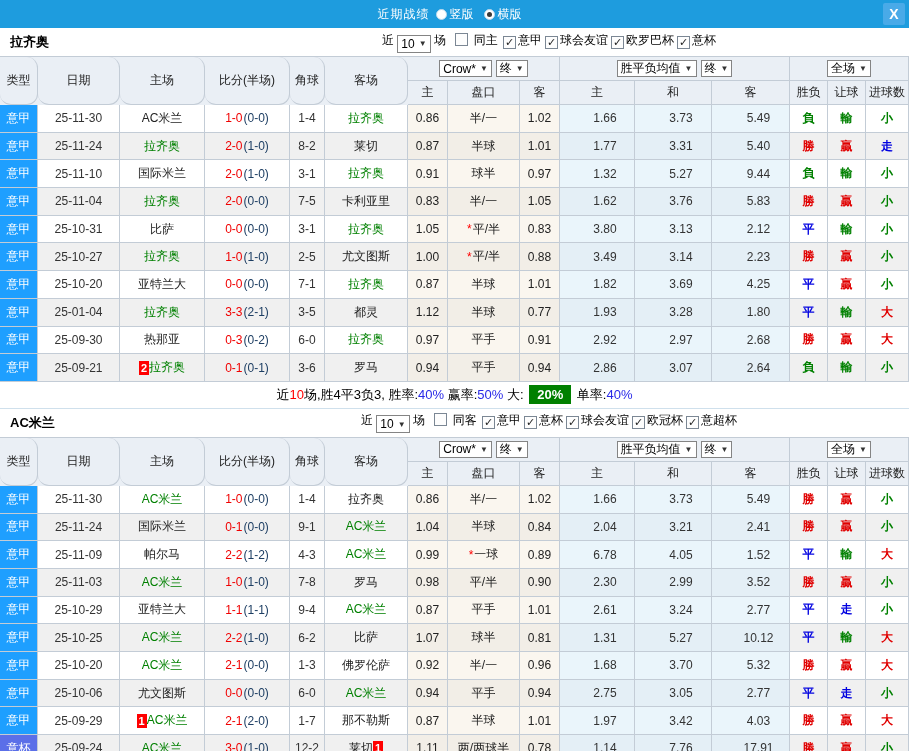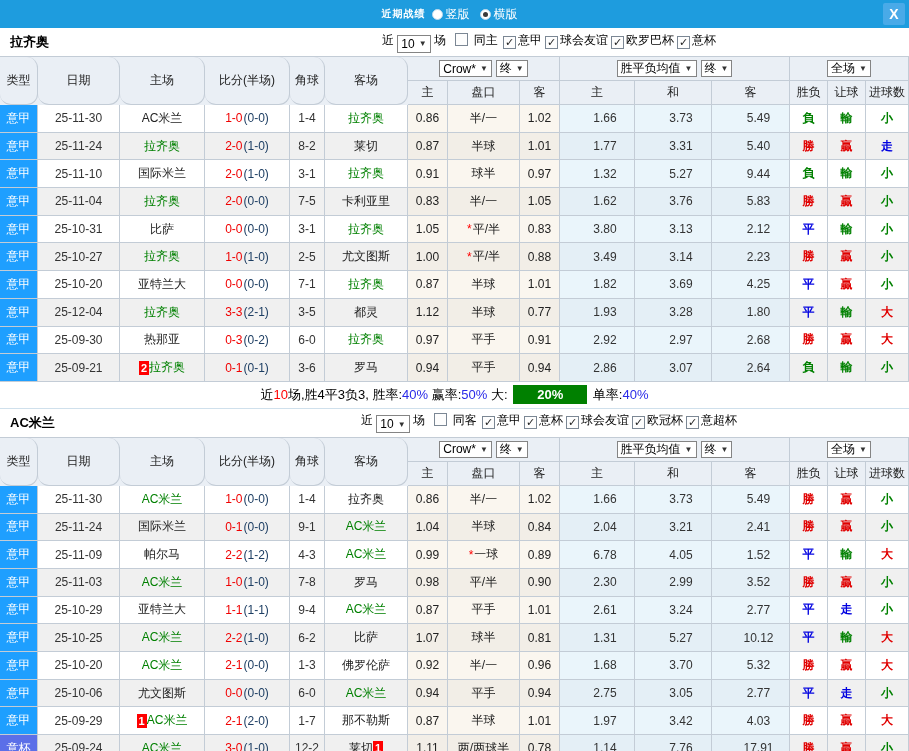--- a/index.html
+++ b/index.html
@@ -8,21 +8,21 @@
   :root{
     --accent:#1E9CDE; --league:#1E9FFF; --cup:#5B6FE8;
     --win:#E00000; --lose:#008000; --draw:#0000E0;
     --tg:#008000; --score:#F00000; --half:#1D3E63;
     --line:#C3CCD6; --headbg:#EAEFF5;
   }
 
   
   .topbar{height:28px; background:var(--accent); color:#fff; position:relative;
     display:flex; align-items:center; justify-content:center; font-size:12px;}
-  .topbar .title{font-size:10px; font-weight:bold; letter-spacing:1px; margin-right:6px;}
+  .topbar .title{font-size:12px; font-weight:normal; letter-spacing:1px; margin-right:6px;}
   .radio{display:inline-block; width:11px; height:11px; border-radius:50%;
     background:#fff; border:1px solid #bcd9ec; vertical-align:-2px; position:relative;}
   .radio.on::after{content:""; position:absolute; left:2px; top:2px; width:5px; height:5px;
     border-radius:50%; background:#3a3a3a;}
   .rlabel{margin:0 10px 0 3px;}
   .closebtn{position:absolute; right:4px; top:3px; width:22px; height:22px;
     background:#49AAE8; color:#fff; font-weight:bold; font-size:14px;
     display:flex; align-items:center; justify-content:center; border-radius:2px; cursor:pointer;}
 
   
@@ -90,21 +90,21 @@
   .cg{color:var(--lose);}
   .cbl{color:var(--draw);}
   .star{color:#F00; margin-right:1px;}
   .badge{background:#FF0000; color:#fff; font-size:11px; font-weight:bold;
     padding:0 2px; line-height:14px; height:14px; display:inline-block;}
   .teamcell{cursor:pointer;}
 
   
   .summary{height:26px; display:flex; align-items:center; justify-content:center;
     font-size:13px; color:#000; white-space:pre;}
-  .summary .hl{background:#008000; color:#fff; font-weight:bold; padding:2px 24px; margin:0 2px;}
+  .summary .hl{background:#008000; color:#fff; font-weight:bold; padding:2px 8px; margin:0 2px;}
   .summary .cr2{color:#F00;}
   .summary .cbl{color:#2A2AE8; font-weight:normal;}
 </style>
 </head>
 <body>
 
 <div class="topbar">
   <span class="title">近期战绩</span>
   <span class="radio"></span>
   <span class="rlabel">竖版</span>
@@ -353,21 +353,21 @@
     <div class="cell asian">1.01</div>
     <div class="cell euro">1.82</div>
     <div class="cell euro">3.69</div>
     <div class="cell euro">4.25</div>
     <div class="cell res cbl">平</div>
     <div class="cell res cr">贏</div>
     <div class="cell res cg">小</div>
   </div>
       <div class="row">
     <div class="cell type">意甲</div>
-    <div class="cell datec">25-12-04</div>
+    <div class="cell datec">25-01-04</div>
     <div class="cell teamcell">
           <span class="tg">拉齐奥</span>
         </div>
     <div class="cell">
           <span class="score">3-3</span>
           <span class="half">(2-1)</span>
         </div>
     <div class="cell corner">3-5</div>
     <div class="cell teamcell">
           <span>都灵</span>

